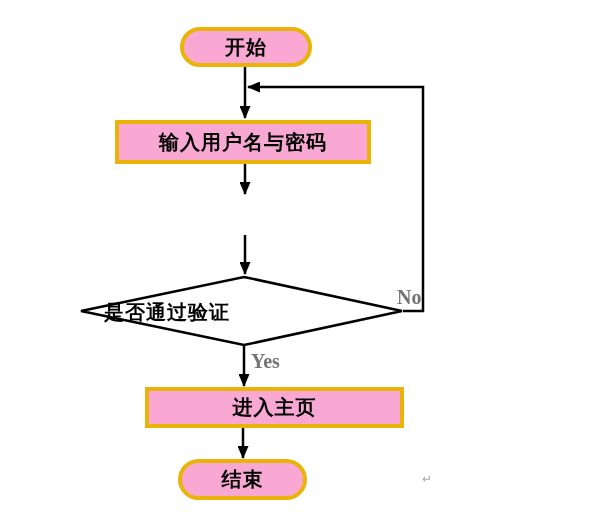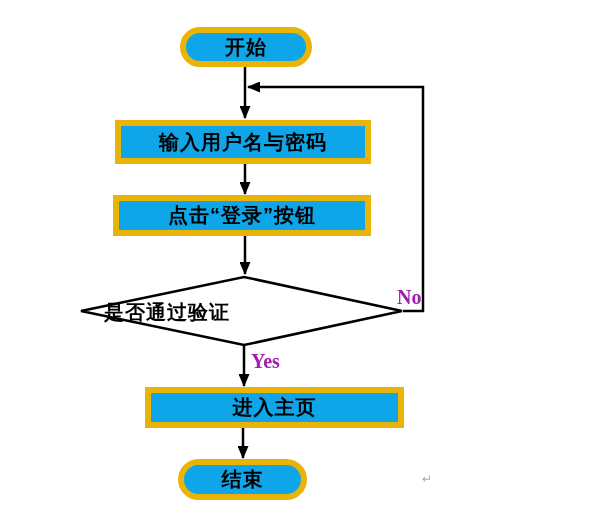--- a/index.html
+++ b/index.html
@@ -18,22 +18,22 @@
   .connectors {
     position: absolute;
     left: 0;
     top: 0;
     width: 606px;
     height: 522px;
   }
   .node {
     position: absolute;
     box-sizing: border-box;
-    border: 6px solid #eab308;
-    background: #0ea5e9;
+    border: 4px solid #eab308;
+    background: #f9a8d4;
     display: flex;
     align-items: center;
     justify-content: center;
   }
   .node-label {
     font-size: 20px;
     font-weight: bold;
     color: #000000;
     letter-spacing: 1px;
     white-space: nowrap;
@@ -55,21 +55,21 @@
     font-size: 20px;
     font-weight: bold;
     letter-spacing: 1px;
     color: #000000;
   }
   .edge-label {
     position: absolute;
     font-family: "Liberation Serif", serif;
     font-size: 20px;
     font-weight: bold;
-    color: #a21caf;
+    color: #737373;
     line-height: 1;
     white-space: nowrap;
   }
   .yes-label { left: 251px; top: 351px; }
   .no-label  { left: 397px; top: 287px; }
   .watermark {
     position: absolute;
     left: 344px;
     top: 489px;
     font-size: 19px;
@@ -114,23 +114,20 @@
   </svg>
 
   <div class="node terminator start-node">
     <span class="node-label">开始</span>
   </div>
 
   <div class="node input-node">
     <span class="node-label">输入用户名与密码</span>
   </div>
 
-  <div class="node click-node">
-    <span class="node-label">点击“登录”按钮</span>
-  </div>
 
   <div class="decision-label">是否通过验证</div>
 
   <div class="node home-node">
     <span class="node-label">进入主页</span>
   </div>
 
   <div class="node terminator end-node">
     <span class="node-label">结束</span>
   </div>

